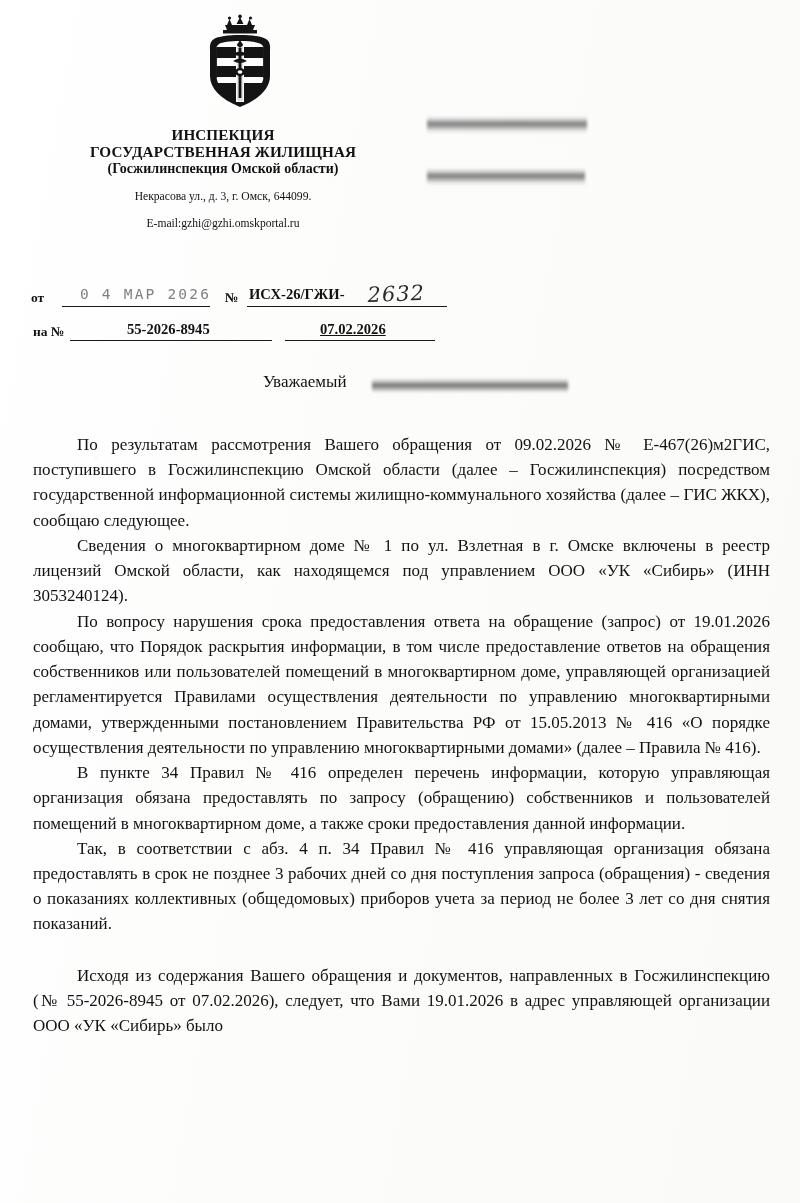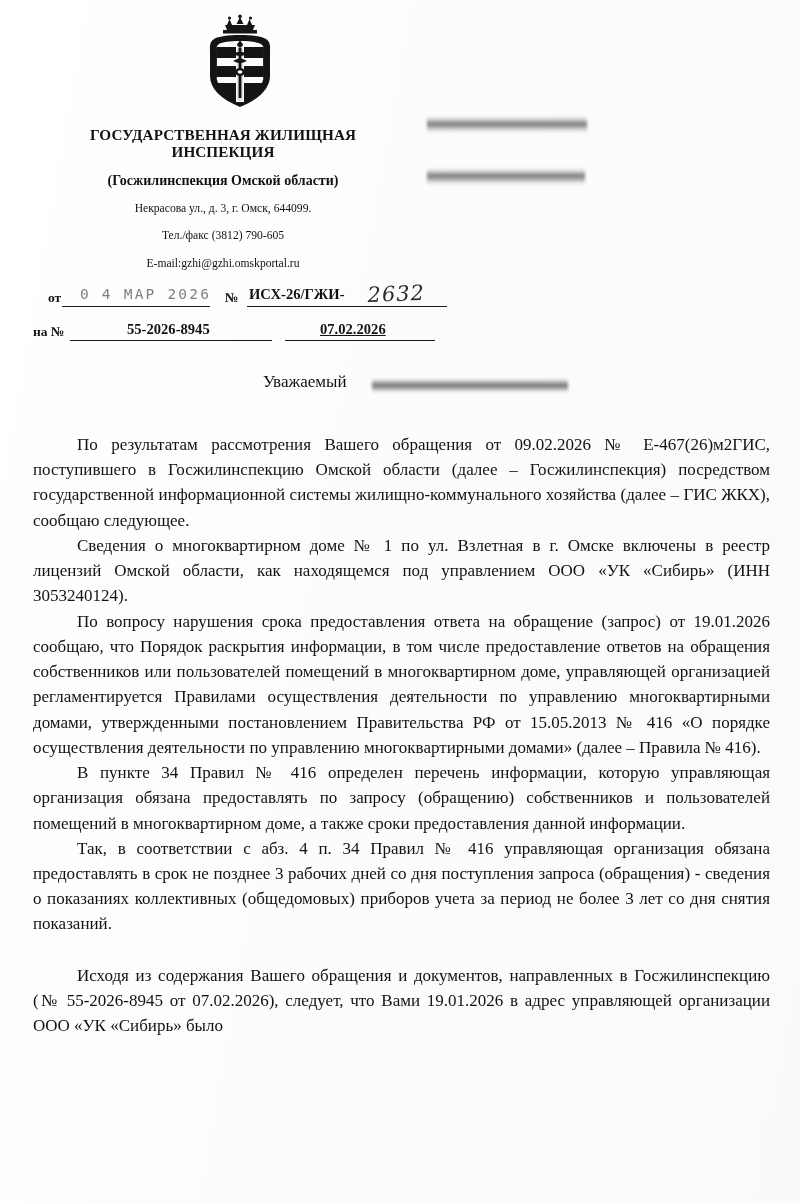--- a/index.html
+++ b/index.html
@@ -46,21 +46,21 @@
     line-height: 1.14;
   }
   .org-title {
     font-weight: bold;
     font-size: 15.2px;
     letter-spacing: 0.1px;
   }
   .org-sub {
     font-weight: bold;
     font-size: 14px;
-    margin-top: 12px;
+    margin-top: 0;
   }
   .org-contact {
     font-size: 11.6px;
     line-height: 1.35;
     margin-top: 12px;
   }
 
   
   .redaction {
     position: absolute;
@@ -123,21 +123,21 @@
   .handwritten {
     font-family: "DejaVu Serif", "Liberation Serif", serif;
     font-size: 21px;
     font-style: italic;
     color: #2b2b2b;
     letter-spacing: 1px;
     transform: rotate(-2.2deg);
     transform-origin: left bottom;
   }
 
-  #lbl-ot   { left: 48px;  top: 8px; }
+  #lbl-ot   { left: 31px;  top: 8px; }
   #rule-ot  { left: 62px;  top: 24px; width: 148px; }
   #val-ot   { left: 80px;  top: 4px; }
   #lbl-no   { left: 225px; top: 8px; }
   #rule-no  { left: 247px; top: 24px; width: 200px; }
   #val-no   { left: 249px; top: 4px; }
   #val-no-hand { left: 368px; top: 1px; }
 
   #lbl-nano  { left: 33px;  top: 8px; }
   #rule-nano { left: 70px;  top: 24px; width: 202px; }
   #val-nano  { left: 127px; top: 5px; }
@@ -221,25 +221,24 @@
         <ellipse cx="50" cy="58" rx="5.2" ry="4"></ellipse>
         <ellipse cx="50" cy="58" rx="2.4" ry="1.8" fill="#fdfdfd"></ellipse>
 
         <path d="M24 34 h3 v30 h-3 z" opacity="0.85"></path>
         <path d="M73 34 h3 v30 h-3 z" opacity="0.85"></path>
       </g>
     </svg>
   </div>
 
   <div class="org-block">
+    <div class="org-title">ИНСПЕКЦИЯ</div>
     <div class="org-title">ГОСУДАРСТВЕННАЯ ЖИЛИЩНАЯ</div>
-    <div class="org-title">ИНСПЕКЦИЯ</div>
     <div class="org-sub">(Госжилинспекция Омской области)</div>
     <div class="org-contact">Некрасова ул., д. 3, г. Омск, 644099.</div>
-    <div class="org-contact">Тел./факс (3812) 790-605</div>
     <div class="org-contact">E-mail:gzhi@gzhi.omskportal.ru</div>
   </div>
 
   <div class="redaction" id="redaction-addr-1"></div>
   <div class="redaction" id="redaction-addr-2"></div>
 
   <div class="ref-block">
 
     <div class="ref-row">
       <span class="ref-label" id="lbl-ot">от</span>

